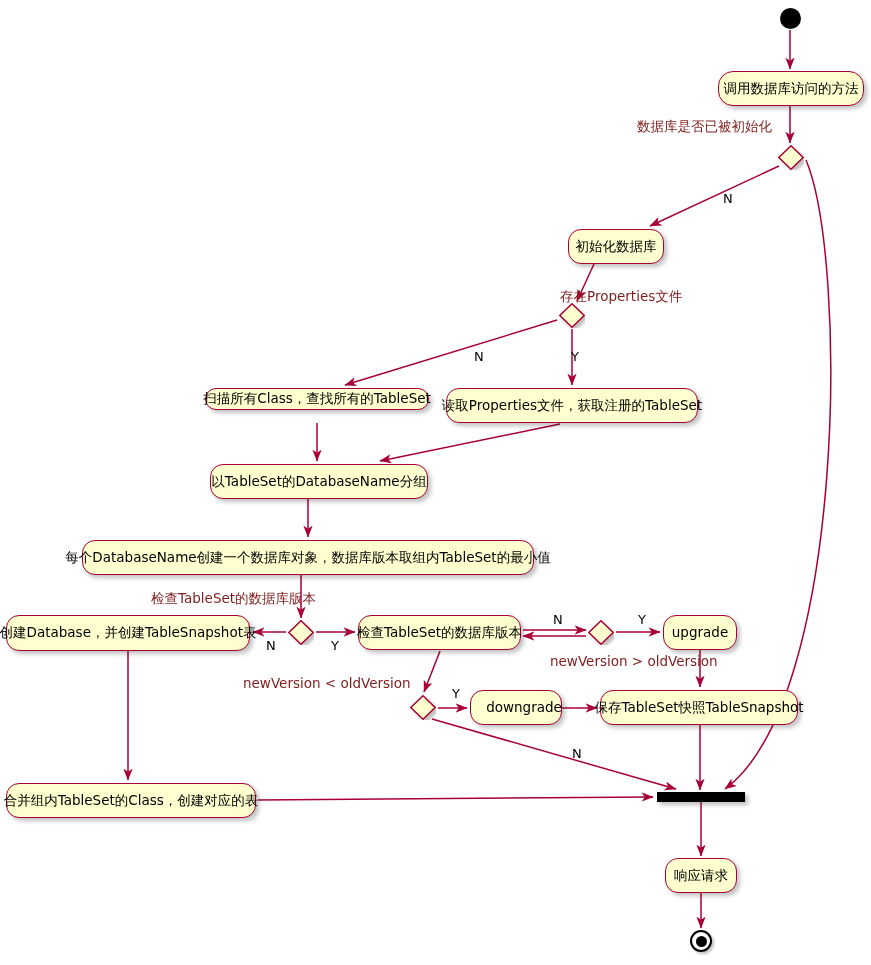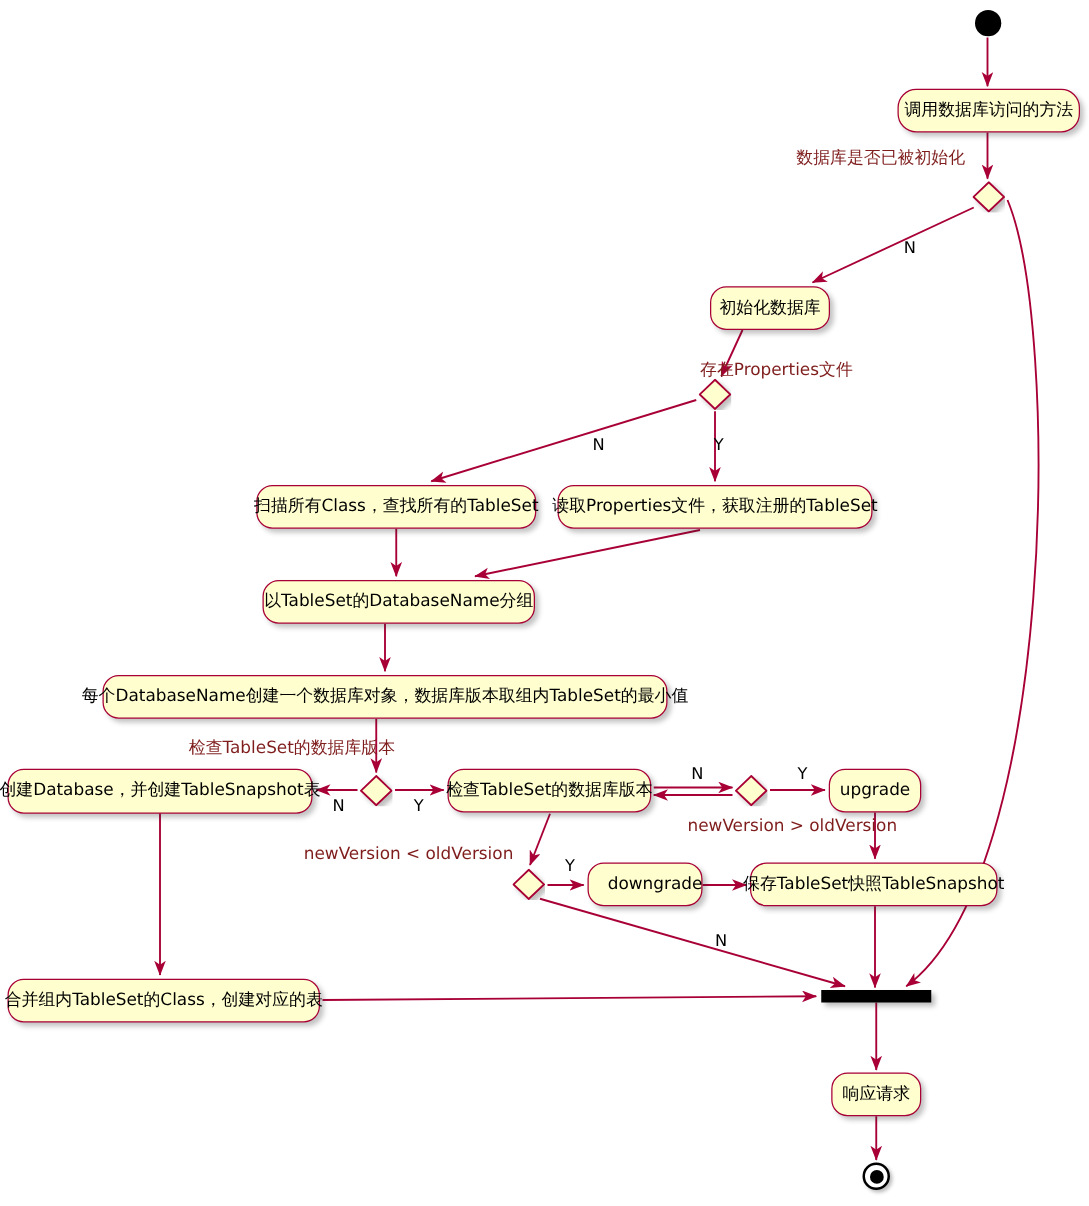--- a/index.html
+++ b/index.html
@@ -176,21 +176,21 @@
   <div class="node activity" style="left:568px; top:229px; width:96px; height:35px;">
     <span>初始化数据库</span>
   </div>
 
   <div class="diamond-wrap" style="left:559px; top:303px; width:26px; height:25px;">
     <svg class="diamond" viewBox="0 0 26 25" xmlns="http://www.w3.org/2000/svg">
       <polygon points="13,0.8 25.2,12.5 13,24.2 0.8,12.5" fill="#FEFECE" stroke="#A80036" stroke-width="1.5" filter="url(#softshadow)"></polygon>
     </svg>
   </div>
 
-  <div class="node activity" style="left:205px; top:388px; width:224px; height:35px;">
+  <div class="node activity" style="left:205px; top:388px; width:224px; height:22px;">
     <span>扫描所有Class，查找所有的TableSet</span>
   </div>
 
   <div class="node activity" style="left:446px; top:388px; width:252px; height:35px;">
     <span>读取Properties文件，获取注册的TableSet</span>
   </div>
 
   <div class="node activity" style="left:210px; top:464px; width:218px; height:35px;">
     <span>以TableSet的DatabaseName分组</span>
   </div>

